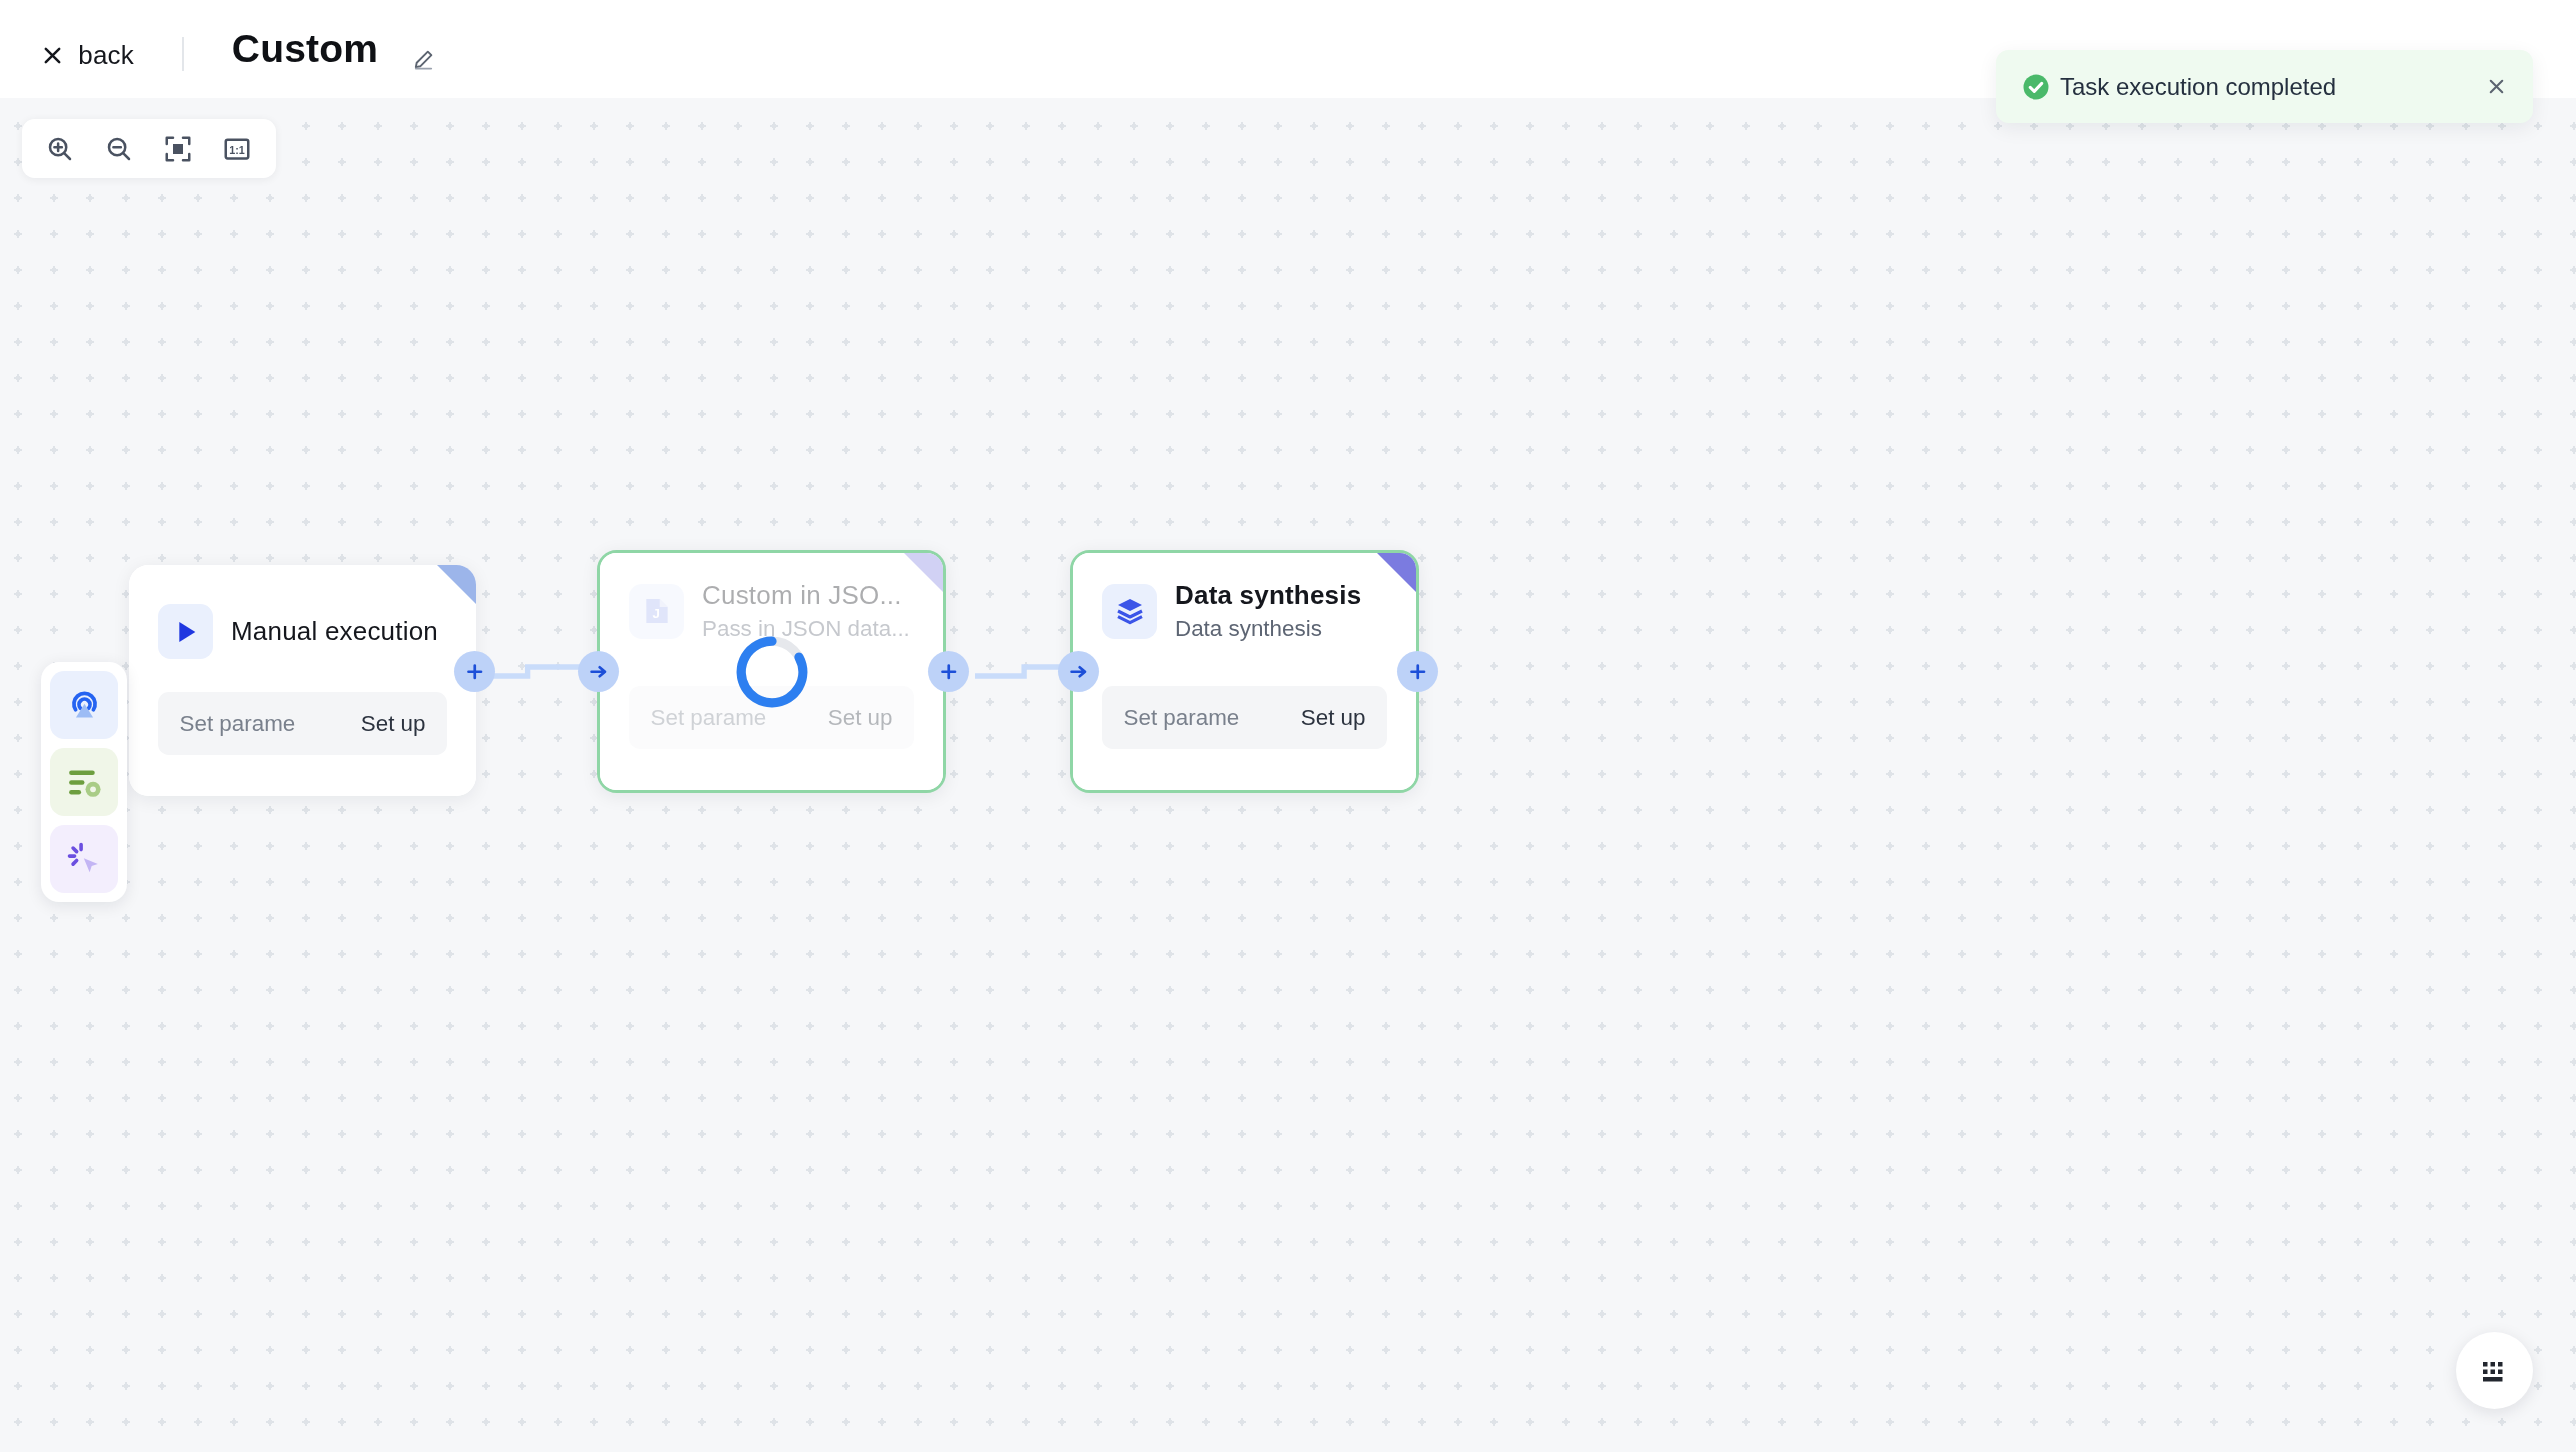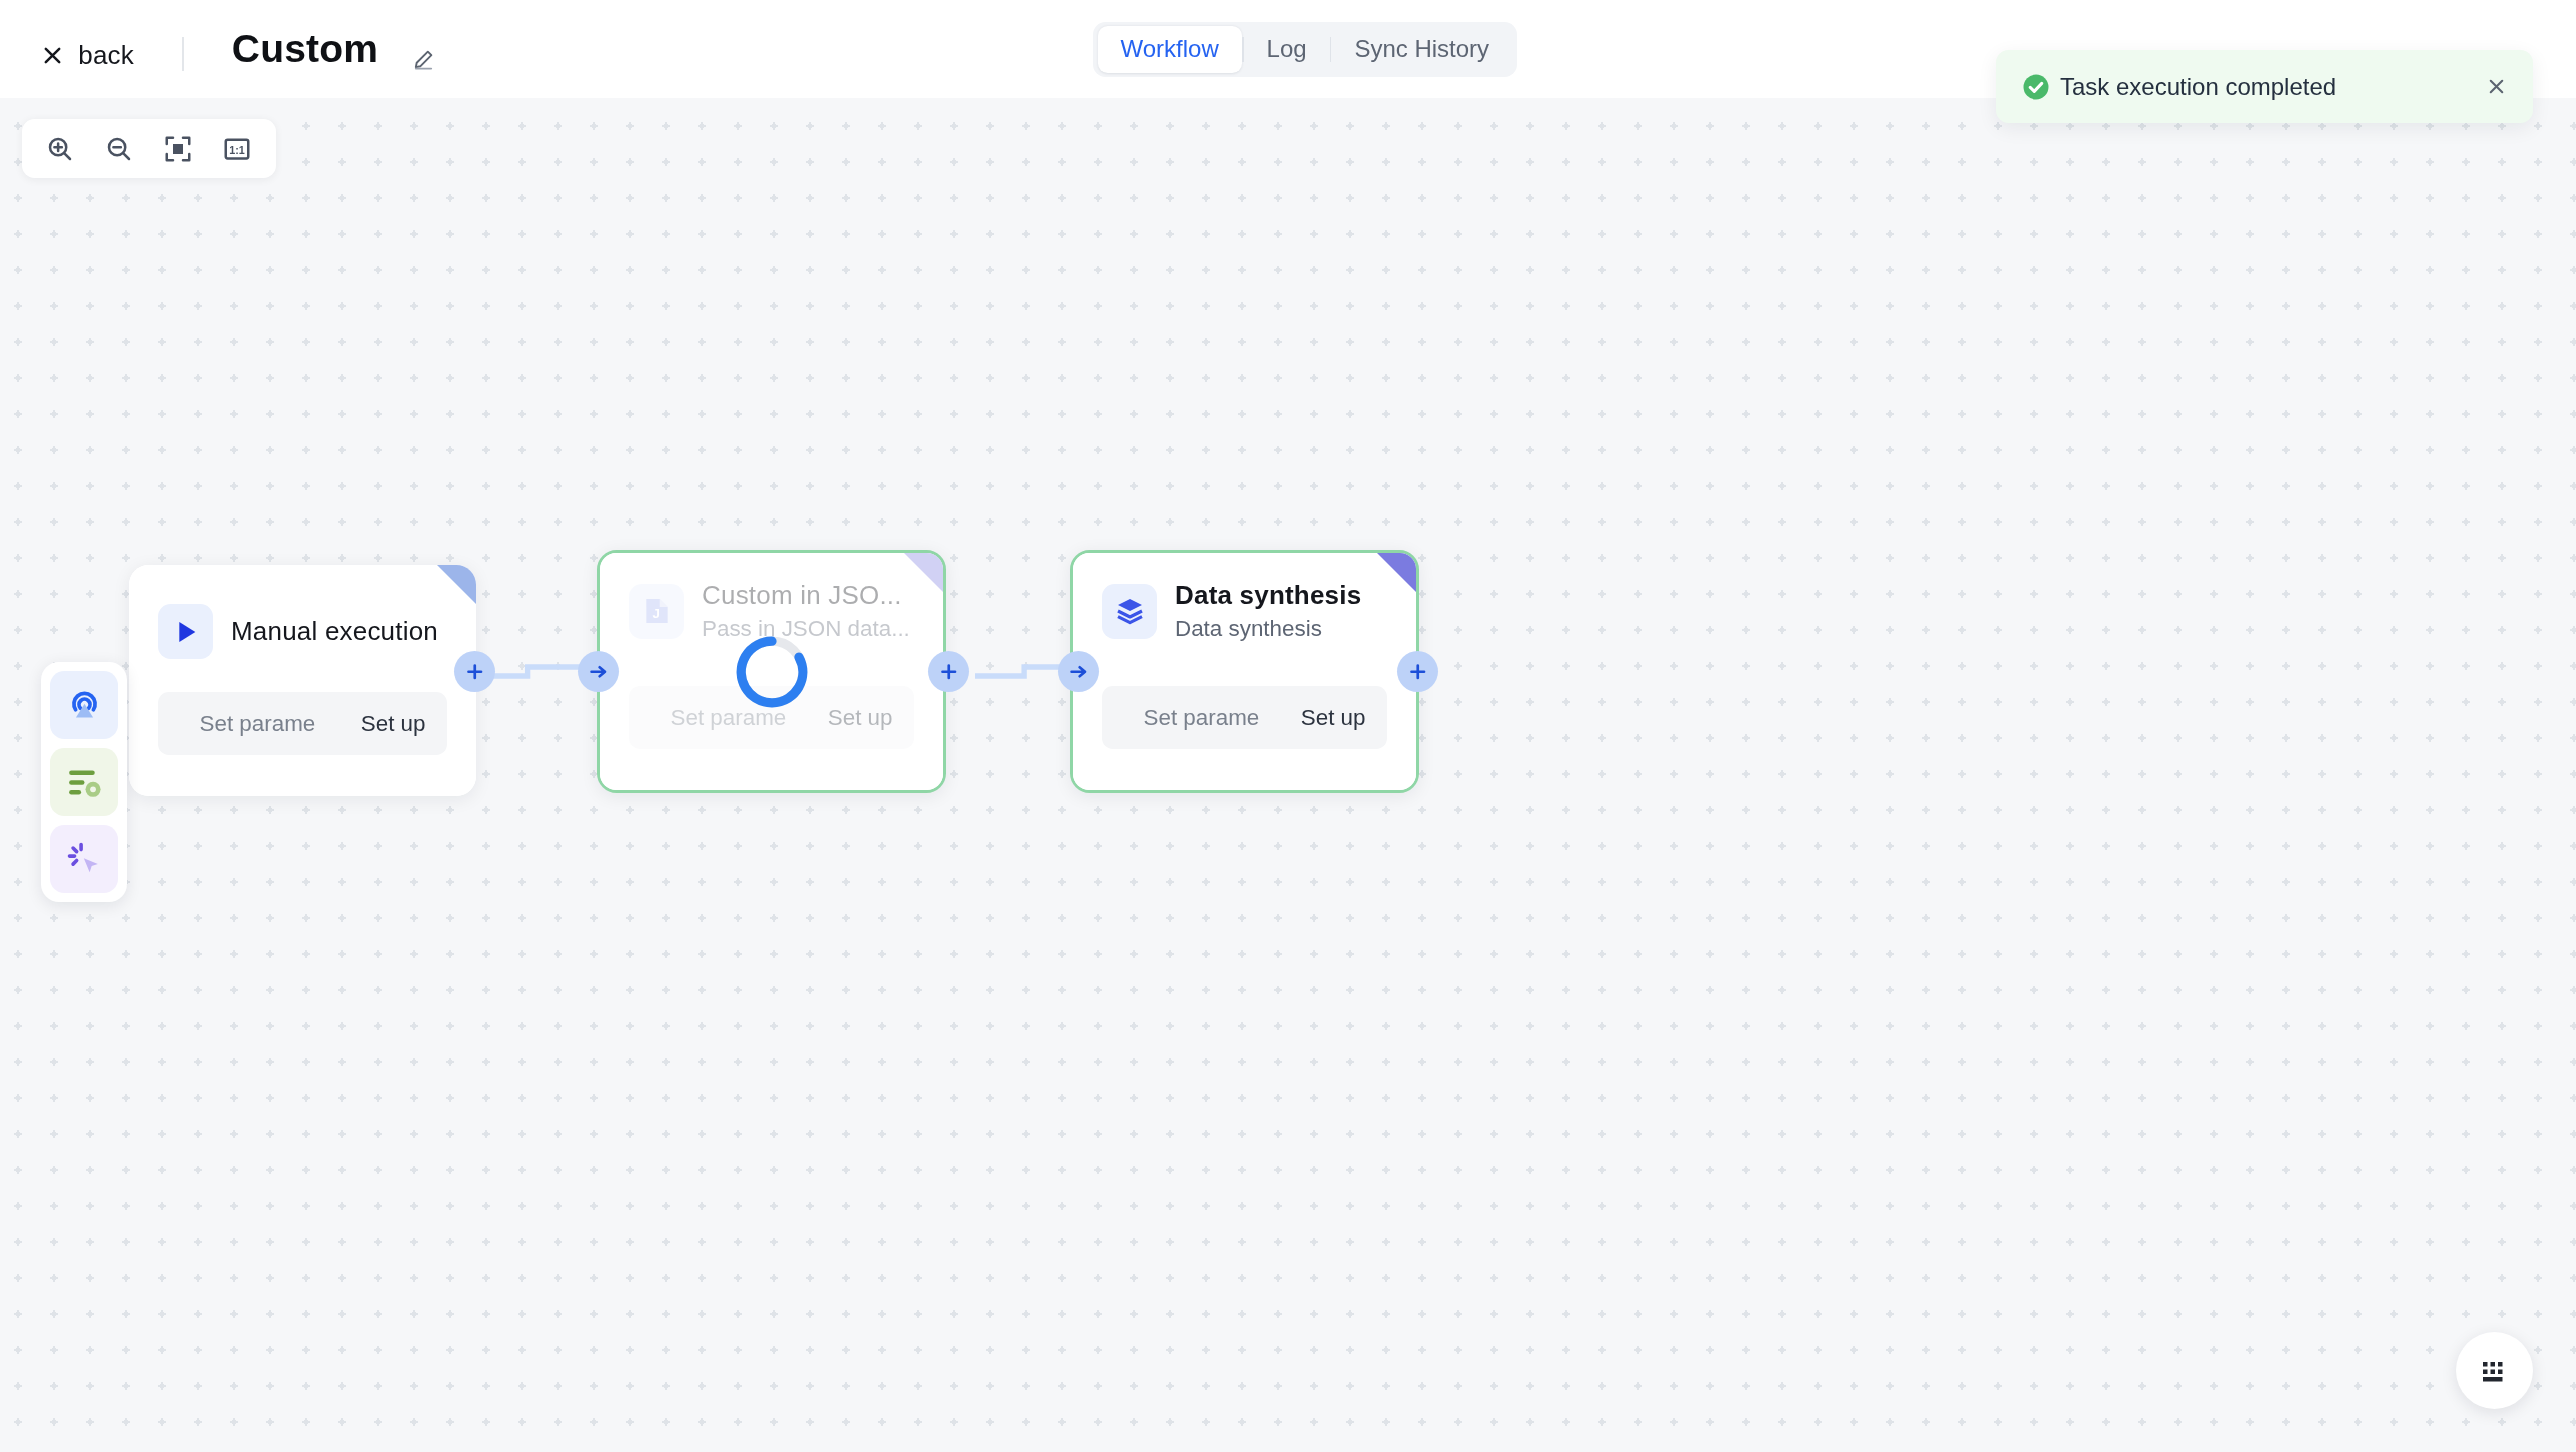--- a/index.html
+++ b/index.html
@@ -151,21 +151,21 @@
   .node-title { font-size: 26px; font-weight: 700; color:#15171d; white-space:nowrap; letter-spacing:0.2px;}
   .node-sub { font-size: 22.4px; color:#5d6573; margin-top: 5.4px; white-space:nowrap;}
   .node-title.plain { font-weight: 400; }
 
   .node-param {
     position:absolute; left: 29px; right: 29px; bottom: 41px;
     height: 63px; background:#f4f5f7; border-radius: 10.7px;
     display:flex; align-items:center; justify-content:space-between;
     padding: 0 21.5px;
   }
-  .param-label { font-size: 22.4px; color:#79808c;margin-left:20px; }
+  .param-label { font-size: 22.4px; color:#79808c; }
   .param-action { font-size: 22.4px; color:#2c333f; cursor:pointer;}
 
   .node.dim .body > * { opacity: .35; }
 
   
   .spinner {
     position:absolute; left:50%; top:50%; transform: translate(-50%,-50%);
     width: 77px; height: 77px; z-index: 12;
   }
 
@@ -359,27 +359,20 @@
       <span class="back-label">back</span>
     </div>
     <div class="hdr-div"></div>
     <span class="wf-title">Custom</span>
     <svg class="edit-pencil" viewBox="0 0 24 24" fill="none" stroke="#5c6470" stroke-width="2" stroke-linecap="round" stroke-linejoin="round">
       <path d="M16.5 3.8l3.7 3.7L8.6 19.1l-4.6.9.9-4.6z"></path>
         <path d="M4 21.5h16" stroke="#9aa1ad"></path>
     </svg>
   </div>
 
-  <div id="tabs">
-    <div class="tab active">Workflow</div>
-    <div class="tab-sep"></div>
-    <div class="tab">Log</div>
-    <div class="tab-sep"></div>
-    <div class="tab">Sync History</div>
-  </div>
 
 </div>
 
 <div id="toast">
   <svg class="toast-check" viewBox="0 0 24 24">
     <circle cx="12" cy="12" r="10" fill="#4ab96a"></circle>
     <path d="M7.4 12.3l3.2 3.2 6-6.4" fill="none" stroke="#ffffff" stroke-width="2.4" stroke-linecap="round" stroke-linejoin="round"></path>
   </svg>
   <span class="toast-msg">Task execution completed</span>
   <svg class="toast-close" viewBox="0 0 24 24">

